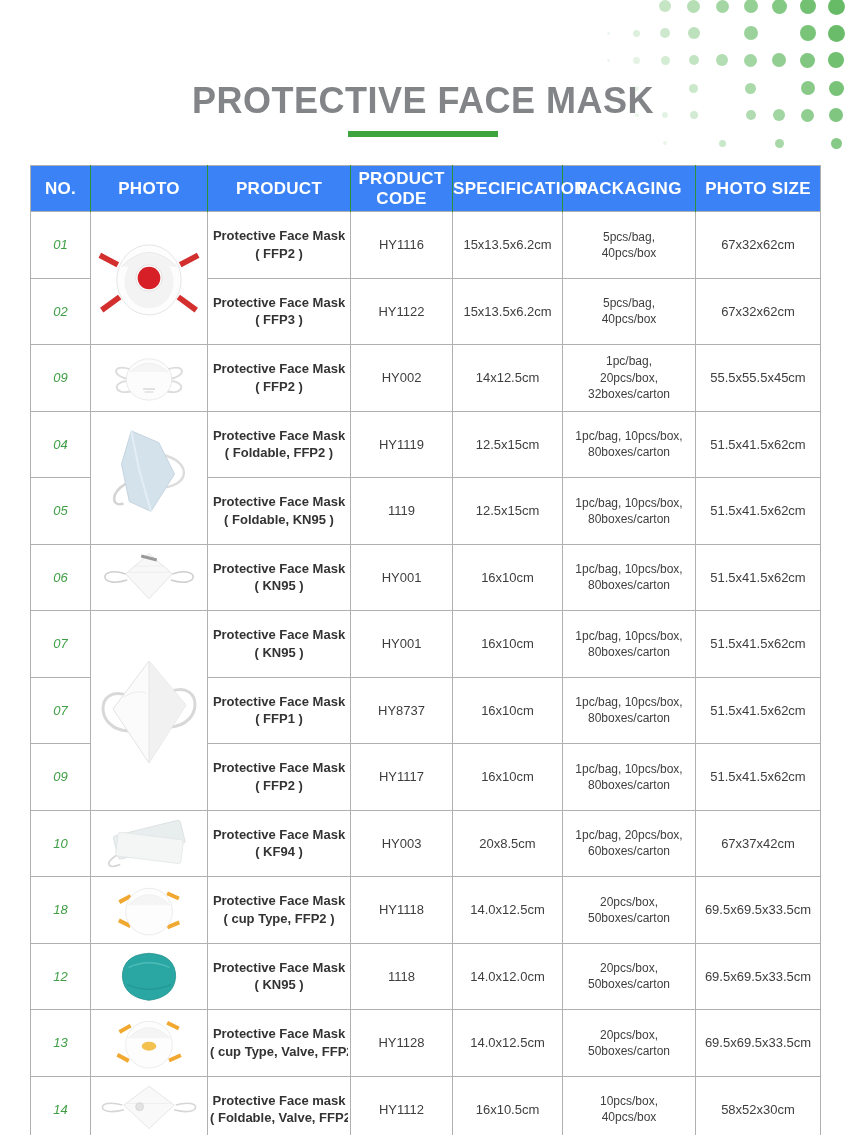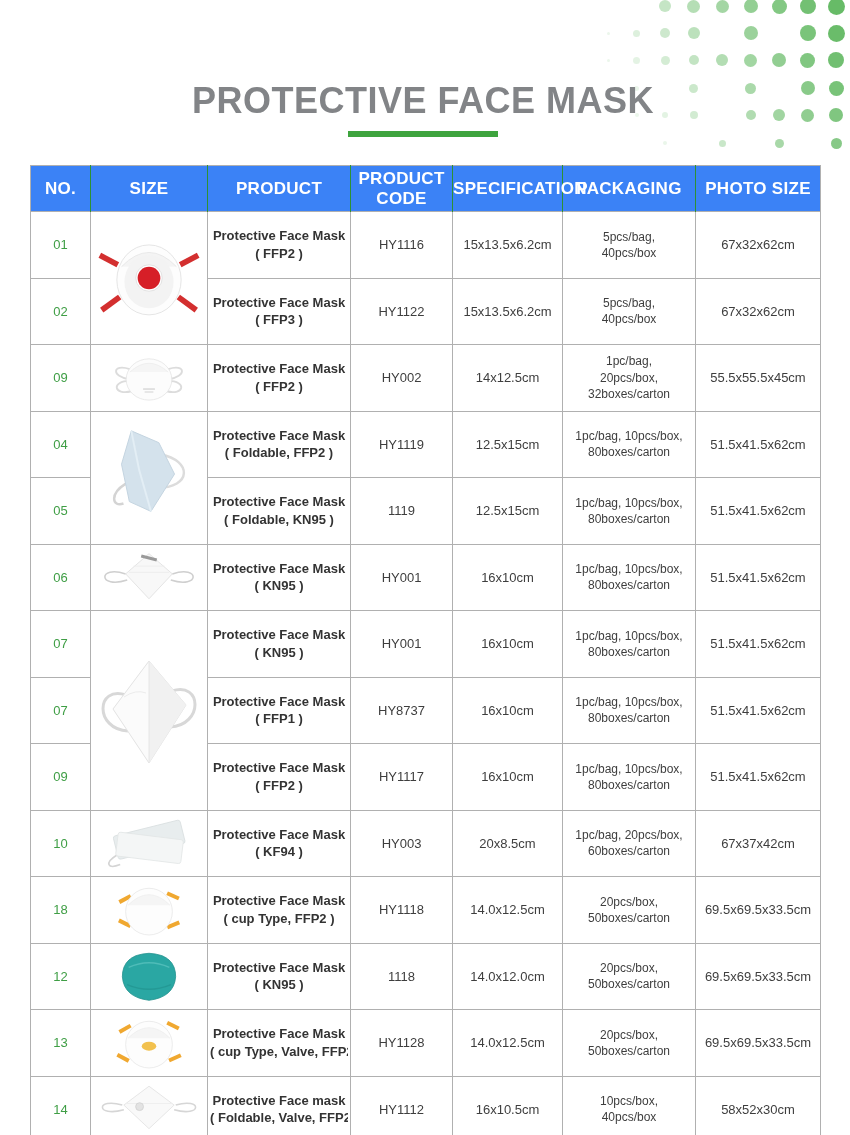--- a/index.html
+++ b/index.html
@@ -11,21 +11,21 @@
          font-size:36px;font-weight:700;color:#828487;letter-spacing:.5px;}
   .bar{position:absolute;top:131px;left:50%;transform:translateX(-50%);
        width:150px;height:6px;background:#3ea43e;}
   .tablewrap{position:absolute;top:165px;left:30px;width:790px;}
   table{border-collapse:collapse;table-layout:fixed;width:790px;border:1px solid #b0b0b0;}
   thead th{background:#3b82f6;color:#fff;font-size:17px;font-weight:700;height:45px;
            border-left:1px solid #2e9133;letter-spacing:.3px;padding:0;}
   thead th:first-child{border-left:none;}
   tbody td{border:1px solid #b0b0b0;text-align:center;vertical-align:middle;
            color:#3e3e3e;font-size:13px;height:61.5px;padding:2px;background:#fff;}
-  td.no{color:#3f9e45;font-size:13px;}
+  td.no{color:#3f9e45;font-size:13px;font-style:italic;}
   td.prod .l{font-weight:700;color:#333;font-size:13px;line-height:1.35;
              white-space:nowrap;overflow:hidden;}
   td.pack div{font-size:12px;line-height:1.35;}
   td.photo{padding:0;}
   td.photo svg{display:block;margin:0 auto;}
 </style>
 </head>
 <body>
 
 <div class="page">
@@ -82,21 +82,21 @@
           <col style="width:117px">
           <col style="width:143px">
           <col style="width:102px">
           <col style="width:110px">
           <col style="width:133px">
           <col style="width:125px">
         </colgroup>
     <thead>
       <tr>
         <th>NO.</th>
-        <th>SIZE</th>
+        <th>PHOTO</th>
         <th>PRODUCT</th>
         <th>PRODUCT CODE</th>
         <th>SPECIFICATION</th>
         <th>PACKAGING</th>
         <th>PHOTO SIZE</th>
       </tr>
     </thead>
     <tbody>
 
       <tr>

